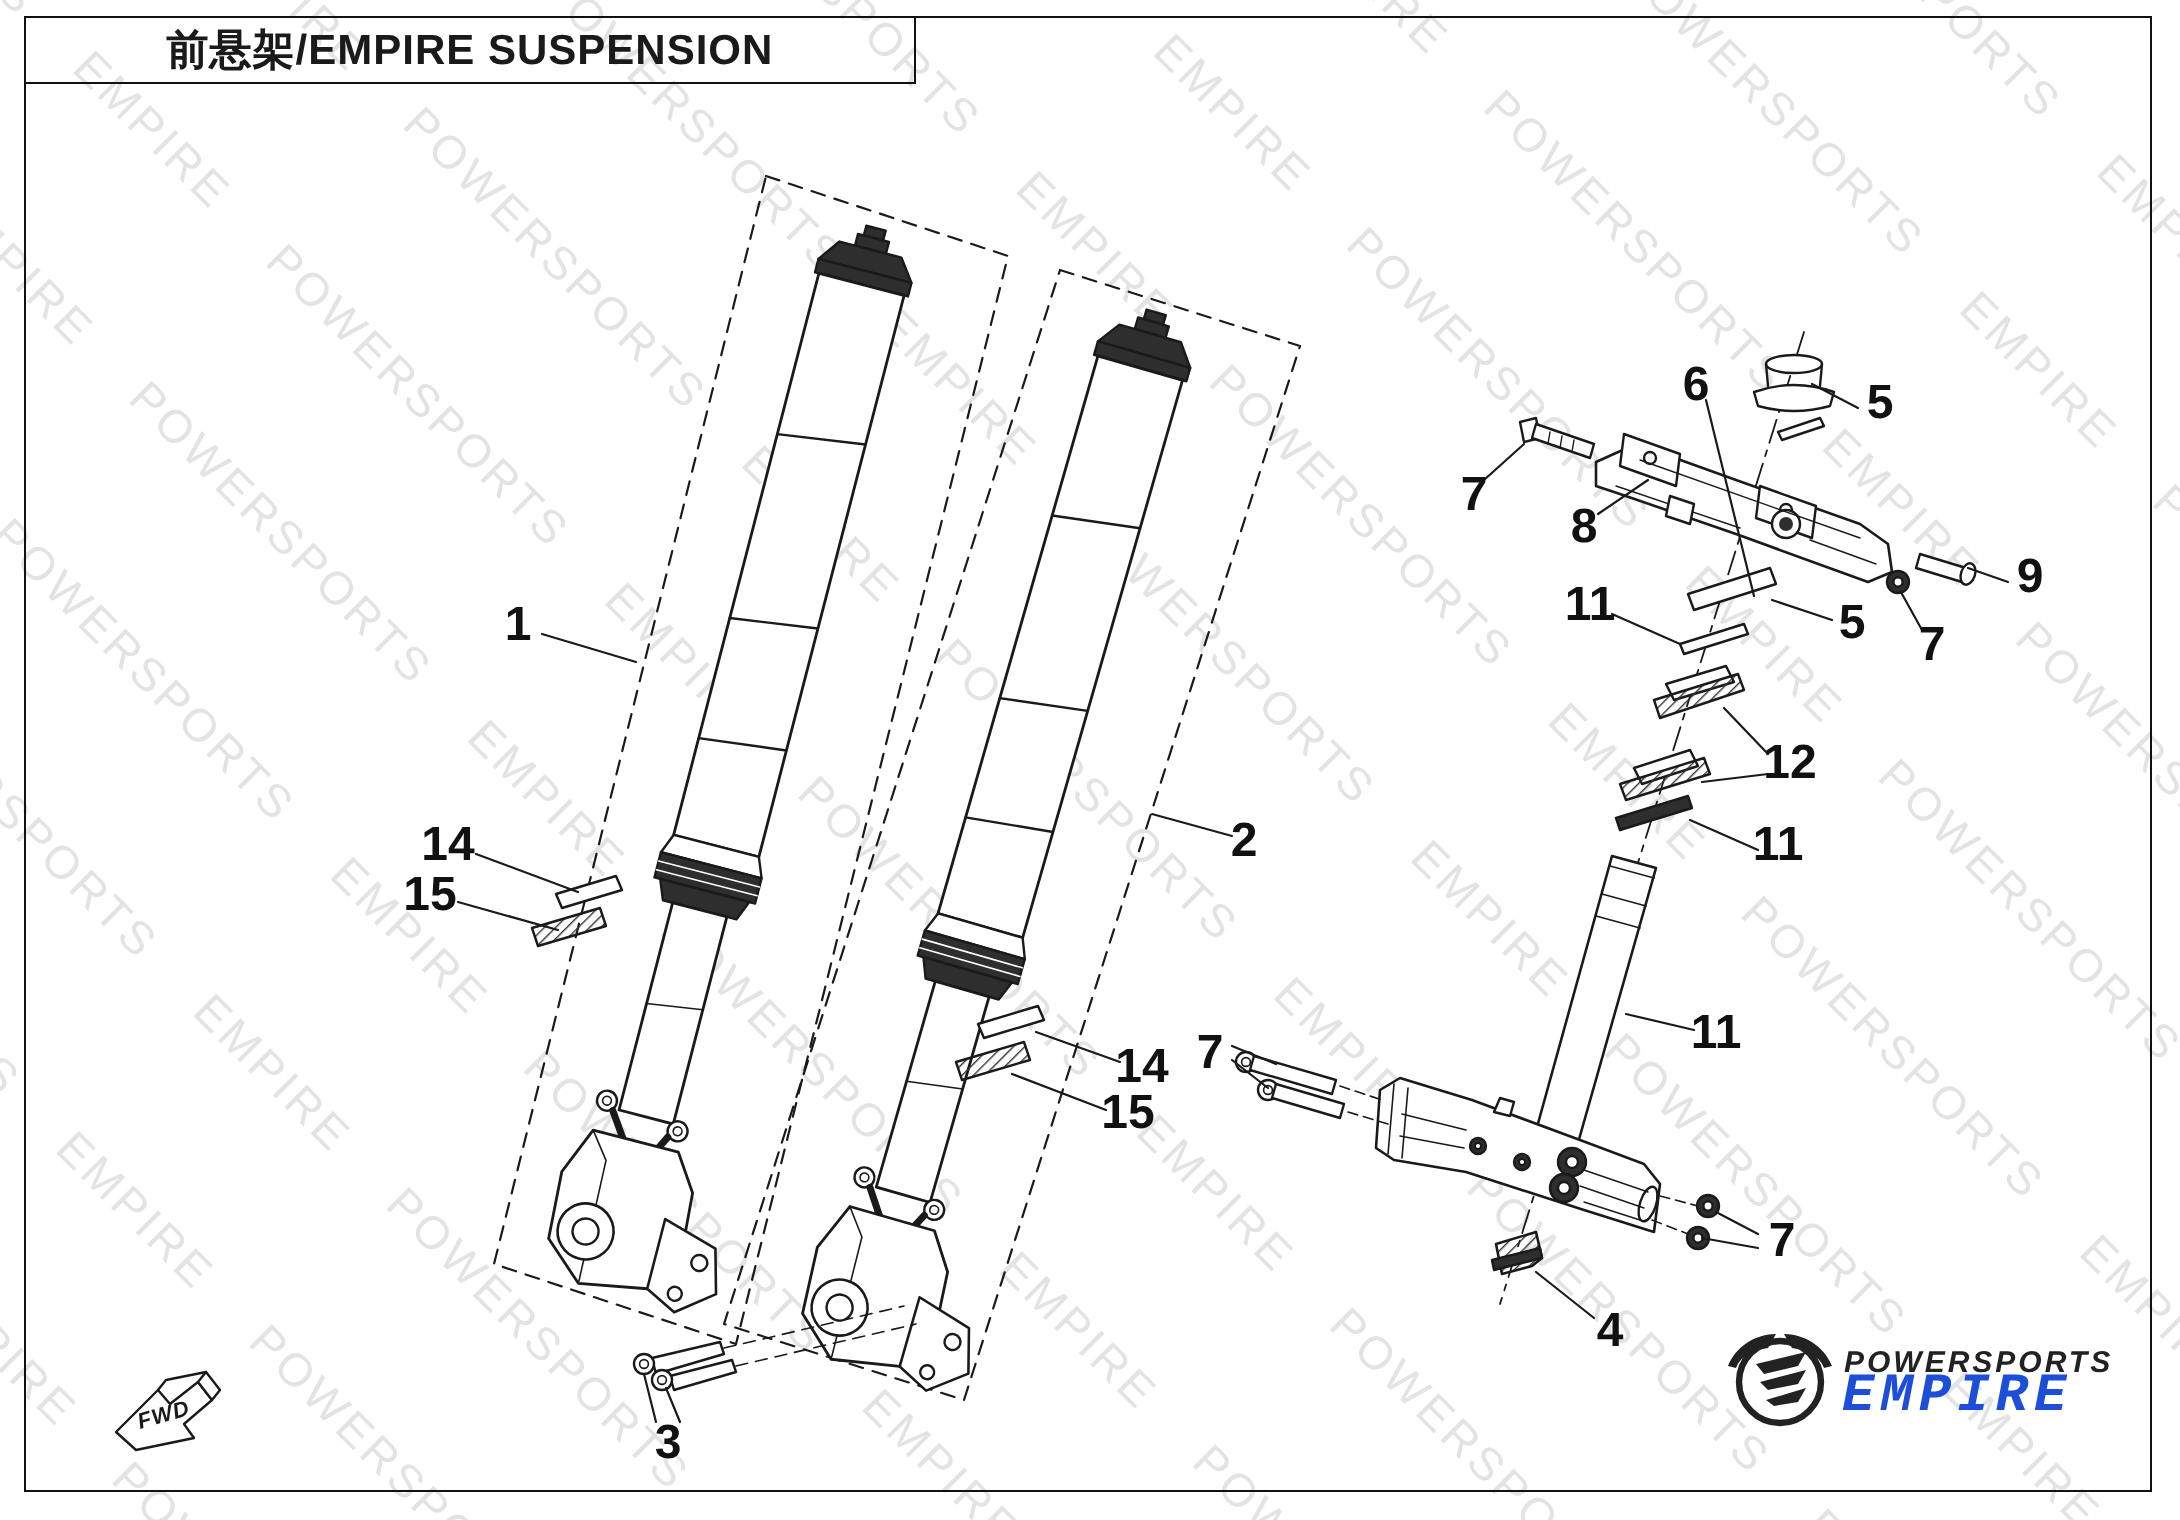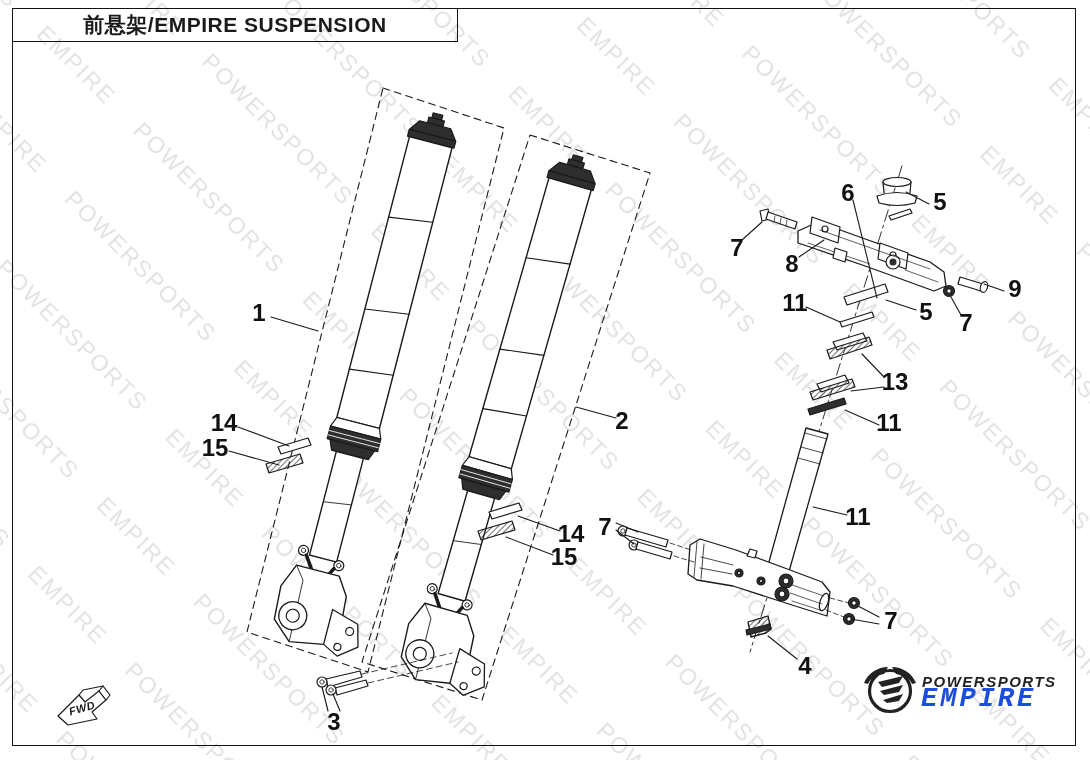--- a/index.html
+++ b/index.html
@@ -250,21 +250,21 @@
       <div class="callout" style="left: 334px; top: 722px;">3</div>
       <div class="callout" style="left: 805px; top: 666px;">4</div>
       <div class="callout" style="left: 940px; top: 202px;">5</div>
       <div class="callout" style="left: 848px; top: 193px;">6</div>
       <div class="callout" style="left: 737px; top: 248px;">7</div>
       <div class="callout" style="left: 792px; top: 264px;">8</div>
       <div class="callout" style="left: 1015px; top: 289px;">9</div>
       <div class="callout" style="left: 966px; top: 323px;">7</div>
       <div class="callout" style="left: 926px; top: 312px;">5</div>
       <div class="callout" style="left: 795px; top: 303px;">11</div>
-      <div class="callout" style="left: 895px; top: 382px;">13</div>
+      <div class="callout" style="left: 895px; top: 382px;">12</div>
       <div class="callout" style="left: 889px; top: 423px;">11</div>
       <div class="callout" style="left: 858px; top: 517px;">11</div>
       <div class="callout" style="left: 605px; top: 527px;">7</div>
       <div class="callout" style="left: 891px; top: 621px;">7</div>
       <div class="callout" style="left: 224px; top: 423px;">14</div>
       <div class="callout" style="left: 215px; top: 448px;">15</div>
       <div class="callout" style="left: 571px; top: 534px;">14</div>
       <div class="callout" style="left: 564px; top: 557px;">15</div>
     </div>
 </div>

